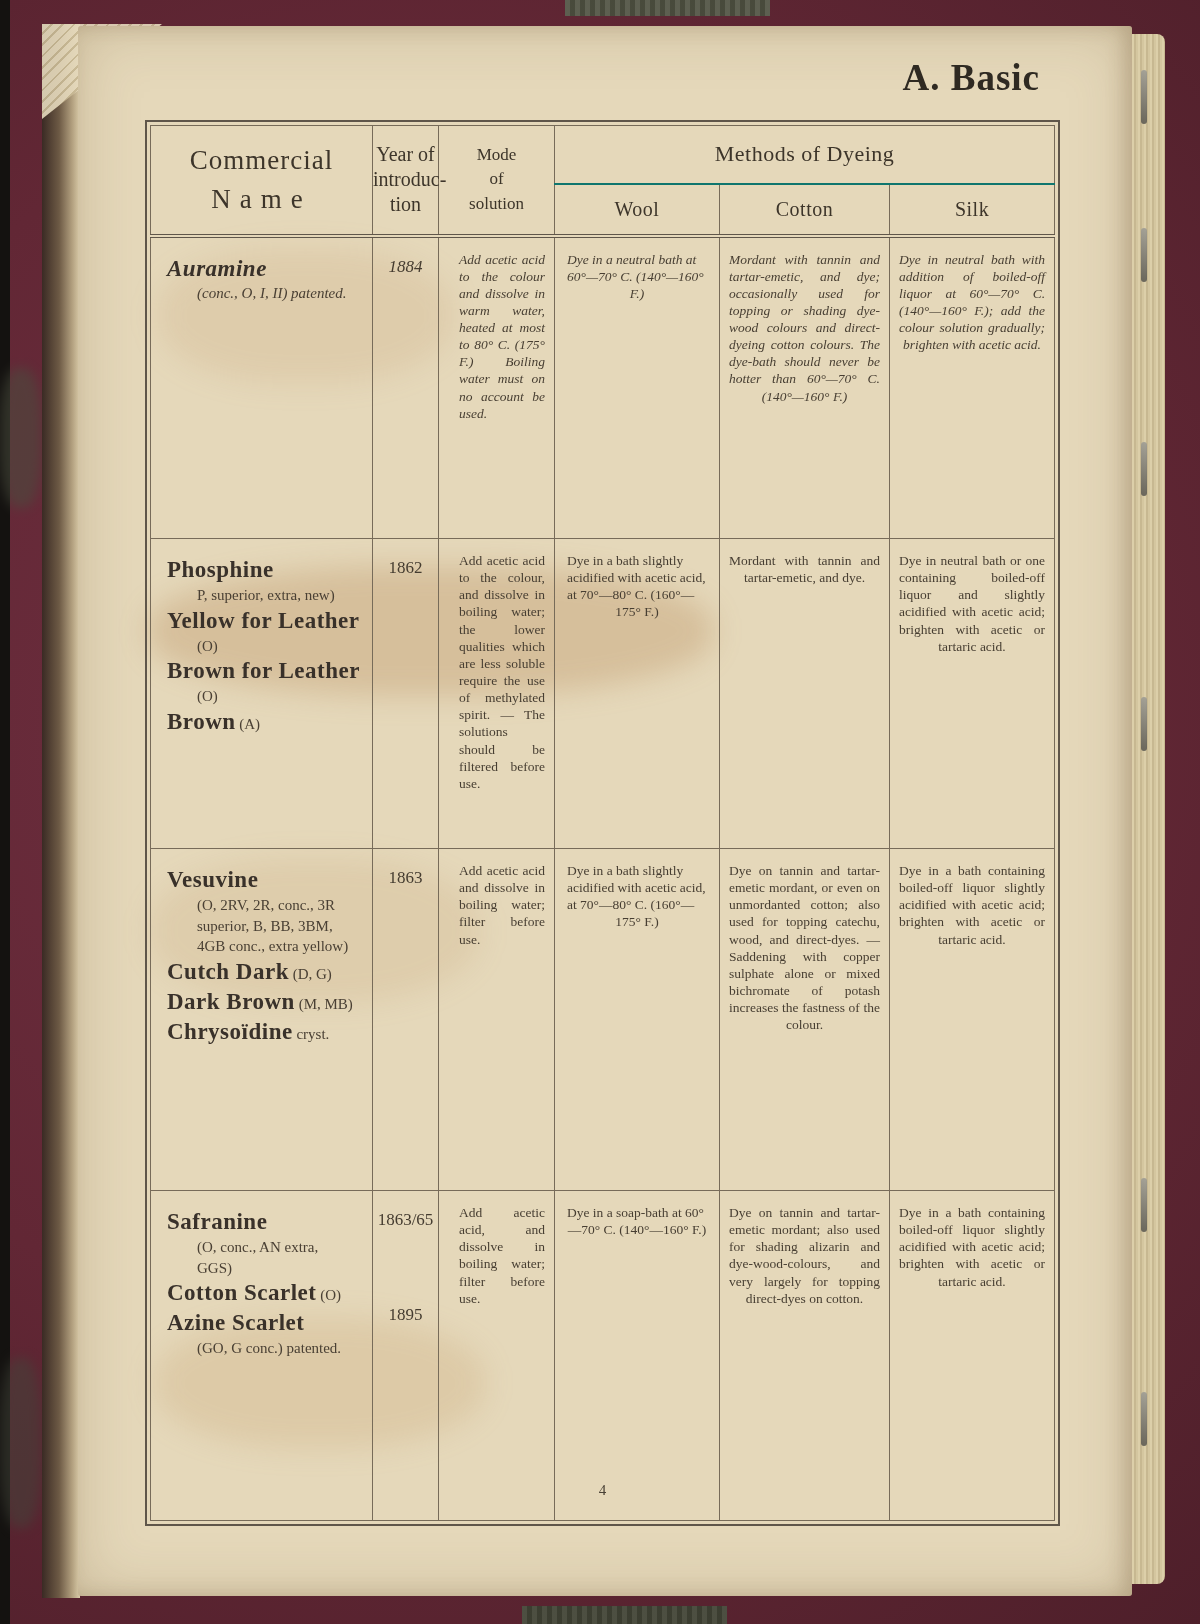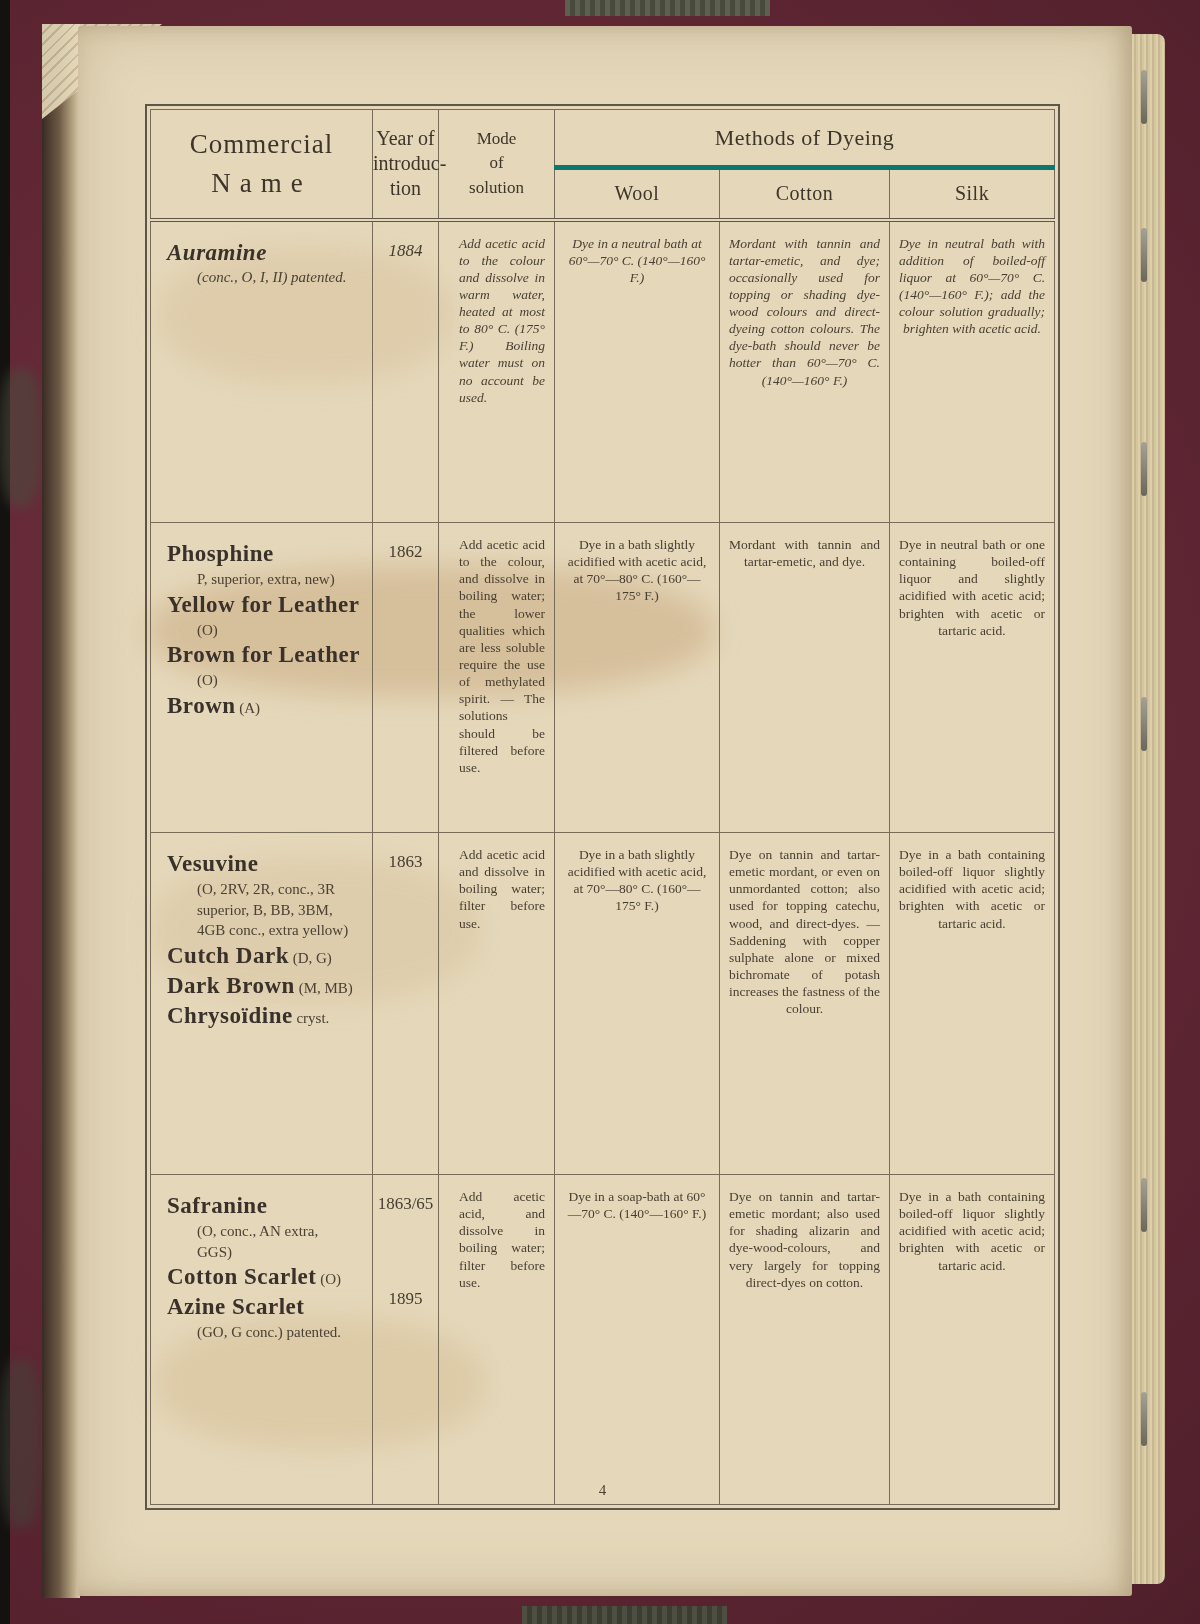--- a/index.html
+++ b/index.html
@@ -27,29 +27,29 @@
     background:linear-gradient(#9b9a93,#57554e); opacity:.85; }
   .stain { position:absolute; border-radius:45%; filter:blur(14px); pointer-events:none; }
   .stain-1 { left:158px; top:248px; width:295px; height:135px; background:rgba(186,138,82,.14); }
   .stain-2 { left:148px; top:566px; width:565px; height:130px; background:rgba(168,114,58,.24); }
   .stain-3 { left:150px; top:858px; width:330px; height:145px; background:rgba(180,130,75,.13); }
   .stain-4 { left:155px; top:1318px; width:330px; height:130px; background:rgba(184,134,80,.17); }
 
   .page-heading { position:absolute; left:780px; top:56px; width:260px; text-align:right;
     font-size:37px; font-weight:700; letter-spacing:1px; color:#2f2a22; }
 
-  .table-wrap { position:absolute; left:145px; top:104px; width:915px;
+  .table-wrap { position:absolute; left:145px; top:120px; width:915px;
     border:2px solid #5f564a; padding:3px; }
   table { border-collapse:collapse; table-layout:fixed; width:100%; }
   th, td { border:1px solid #776b59; vertical-align:top; }
   thead th { vertical-align:middle; text-align:center; font-weight:400; color:#3d352a;
     border-bottom:4px double #5f564a; }
   thead tr:first-child { height:58px; }
   thead tr:last-child { height:52px; }
-  th.methods-th { font-size:22px; border-bottom:5px solid #0f766e; letter-spacing:.5px; }
+  th.methods-th { font-size:22px; border-bottom:2px solid #0f766e; letter-spacing:.5px; }
   .commercial-l1 { font-size:27px; letter-spacing:1px; }
   .commercial-l2 { font-size:27px; letter-spacing:9px; margin-top:8px; }
   .year-th div { font-size:20px; line-height:1.25; }
   .mode-th div { font-size:17px; line-height:1.45; }
   .fiber-th { font-size:20px; letter-spacing:.5px; }
 
   tbody tr:nth-child(1){ height:303px;font-style:italic; }
   tbody tr:nth-child(2){ height:310px; }
   tbody tr:nth-child(3){ height:342px; }
   tbody tr:nth-child(4){ height:330px;margin-left:40px; }
@@ -58,21 +58,21 @@
   .name-line { line-height:1.3; color:#40382c; }
   .name-line .nb { font-weight:700; font-size:23px; letter-spacing:.5px; color:#39312a; }
   .name-line .np { font-size:15px; color:#4a4034; }
   .name-line.indent { padding-left:30px; }
   td.year-cell { padding-top:19px; text-align:center; }
   .year { font-size:17px; color:#453c30; }
   .year + .year { margin-top:75px; }
   td.p-cell { padding:13px 9px 0 9px; font-size:13.5px; line-height:1.27; color:#473e32;
     text-align:justify; text-align-last:center; }
   td.mode-cell { text-align:justify; text-align-last:left;padding-left:20px; }
-  td.wool-cell { text-align:center; text-align-last:center; padding-left:12px; padding-right:12px; }
+  td.wool-cell { text-align:left; text-align-last:center; padding-left:12px; padding-right:12px; }
 
   .page-number { position:absolute; left:145px; top:1482px; width:915px; text-align:center;
     font-size:15px; color:#4a4236; }
 </style>
 </head>
 <body>
 
 <div class="scan-root">
   <div class="cover"></div>
   <div class="headband top"></div>
@@ -90,20 +90,21 @@
   <div class="stitch" style="top:442px"></div>
   <div class="stitch" style="top:697px"></div>
   <div class="stitch" style="top:1178px"></div>
   <div class="stitch" style="top:1392px"></div>
 
   <div class="stain stain-1"></div>
   <div class="stain stain-2"></div>
   <div class="stain stain-3"></div>
   <div class="stain stain-4"></div>
 
+  <h1 class="page-heading">A. Basic</h1>
 
   <div class="table-wrap">
     <table>
       <colgroup>
         <col style="width:222px">
           <col style="width:66px">
           <col style="width:116px">
         <col style="width:165px">
           <col style="width:170px">
           <col style="width:165px">

